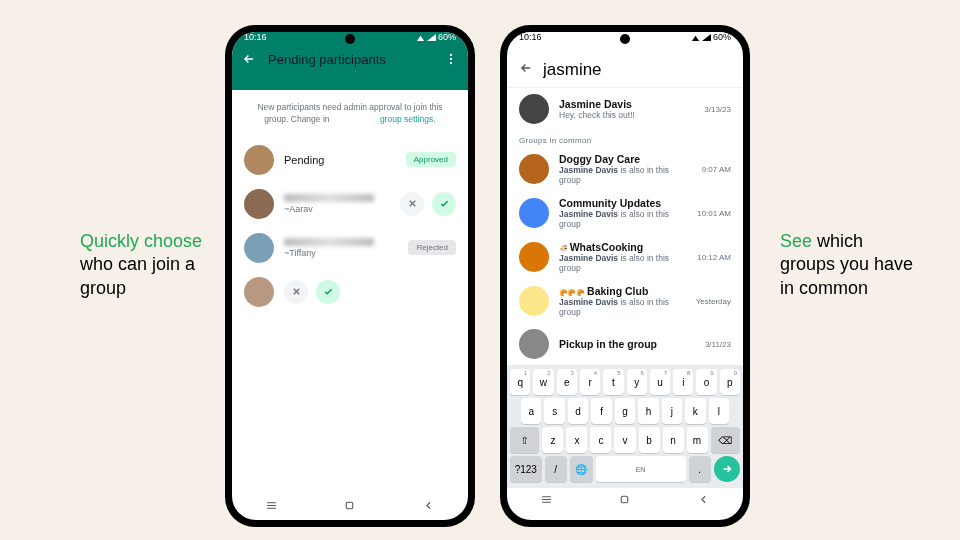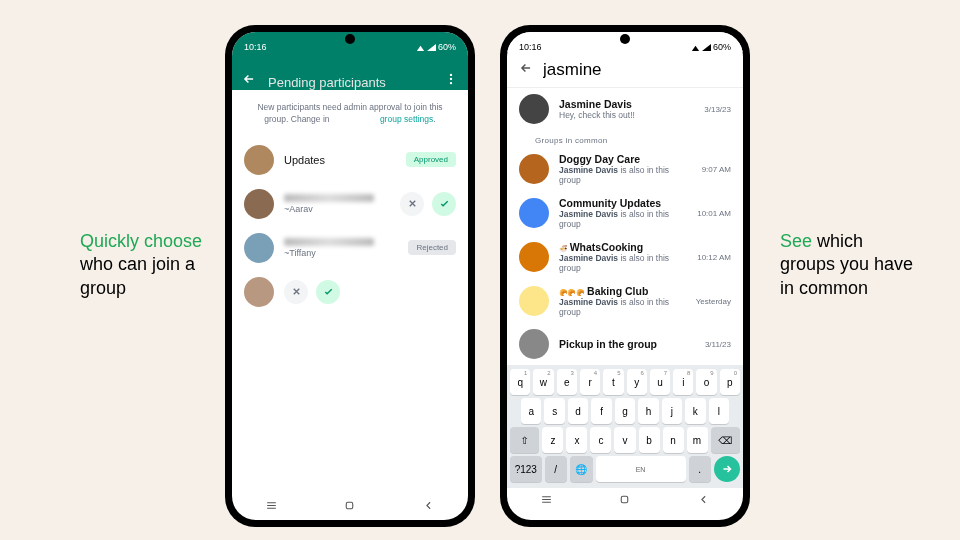--- a/index.html
+++ b/index.html
@@ -6,27 +6,27 @@
   body{width:960px;height:540px;background:#f6f0e8;overflow:hidden;position:relative;}
   .stage{position:relative;width:100%;height:100%;}
   .caption{position:absolute;font-size:18px;line-height:1.3;}
   .caption .accent{color:#1fa855;}
   .cap-left{left:80px;top:230px;width:140px;}
   .cap-right{left:780px;top:230px;width:140px;}
   .phone{position:absolute;top:25px;width:250px;height:502px;border-radius:30px;background:#000;padding:7px;}
   .phone1{left:225px;}
   .phone2{left:500px;}
   .screen{width:100%;height:100%;border-radius:24px;background:#fff;overflow:hidden;display:flex;flex-direction:column;position:relative;}
-  .statusbar{height:20px;display:flex;align-items:flex-end;justify-content:space-between;padding:0 12px;font-size:9px;font-weight:500;}
+  .statusbar{height:20px;display:flex;align-items:flex-start;justify-content:space-between;padding:0 12px;font-size:9px;font-weight:500;}
   .sb-dark{background:#008069;color:#fff;}
   .sb-light{background:#fff;color:#000;}
   .sb-icons{display:flex;gap:2px;align-items:center;}
   .sb-icons svg{width:9px;height:9px;}
   .camera{position:absolute;top:9px;left:50%;transform:translateX(-50%);width:10px;height:10px;border-radius:50%;background:#000;z-index:5;}
-  .appbar{background:#008069;color:#e5e5e5;height:38px;display:flex;align-items:flex-end;padding:0 10px;gap:12px;}
+  .appbar{background:#008069;color:#0f172a;height:38px;display:flex;align-items:flex-start;padding:0 10px;gap:12px;}
   .appbar .title{font-size:13px;font-weight:500;flex:1;}
   .notice{background:#fff;padding:12px 18px;text-align:center;font-size:8.5px;color:#6b7280;line-height:1.4;}
   .notice .link{color:#0ea5a0;margin-left:48px;}
   .list{flex:1;background:#fff;overflow:hidden;}
   .row{display:flex;align-items:center;padding:7px 12px;gap:10px;}
   .avatar{width:30px;height:30px;border-radius:50%;flex:none;background:#d1d5db;display:flex;align-items:center;justify-content:center;overflow:hidden;}
   .row-main{flex:1;min-width:0;}
   .row-name{font-size:11px;color:#111;font-weight:500;}
   .row-sub{font-size:9px;color:#6b7280;}
   .blurred{filter:blur(2px);color:#9ca3af;background:linear-gradient(90deg,#bbb,#ddd,#bbb);height:8px;width:90px;border-radius:2px;margin-bottom:2px;}
@@ -35,21 +35,21 @@
   .pill-rejected{background:#e5e7eb;color:#6b7280;}
   .actions{display:flex;gap:8px;}
   .circle-btn{width:24px;height:24px;border-radius:50%;display:flex;align-items:center;justify-content:center;}
   .btn-x{background:#f3f4f6;color:#6b7280;}
   .btn-check{background:#d1fae5;color:#059669;}
   .navbar{height:26px;display:flex;align-items:center;justify-content:space-around;color:#444;}
   .navbar svg{width:13px;height:13px;}
   
   .searchbar{height:36px;display:flex;align-items:center;padding:0 12px;gap:10px;border-bottom:1px solid #eee;}
   .searchbar input{flex:1;border:none;outline:none;font-size:17px;}
-  .section-hdr{font-size:8px;color:#6b7280;padding:6px 28px 2px;letter-spacing:0.3px;}
+  .section-hdr{font-size:8px;color:#6b7280;padding:6px 12px 2px;letter-spacing:0.3px;}
   .time{font-size:8px;color:#6b7280;flex:none;}
   .row2{display:flex;align-items:center;padding:6px 12px;gap:10px;}
   .row2 .row-main{flex:1;}
   .row2 .row-name{font-size:10.5px;font-weight:600;}
   .row2 .row-sub{font-size:8.5px;}
   .row2 .row-sub b{font-weight:600;color:#4b5563;}
   .keyboard{background:#e9ecef;padding:4px 3px 3px;font-size:10px;user-select:none;}
   .krow{display:flex;gap:3px;margin-bottom:3px;justify-content:center;}
   .key{background:#fff;border-radius:4px;flex:1;height:26px;display:flex;align-items:center;justify-content:center;position:relative;box-shadow:0 1px 0 rgba(0,0,0,0.15);}
   .key .num{position:absolute;top:1px;right:3px;font-size:6px;color:#888;}
@@ -99,21 +99,21 @@
               <circle cx="12" cy="19" r="2"></circle>
             </svg></span>
       </div>
       <div class="notice">
         <span>New participants need admin approval to join this group. Change in </span><span class="link">group settings</span>.
       </div>
       <div class="list" id="p1-list">
           <div class="row">
             <div class="avatar" style="background: rgb(176, 136, 96);"></div>
             <div class="row-main">
-              <div class="row-name">Updates</div>
+              <div class="row-name">Pending</div>
             </div>
             <span class="pill pill-approved">Approved</span>
           </div>
           <div class="row">
             <div class="avatar" style="background: rgb(138, 106, 80);"></div>
             <div class="row-main">
               <div class="blurred"></div>
               <div class="row-sub">~Aarav</div>
             </div>
             <div class="actions">

